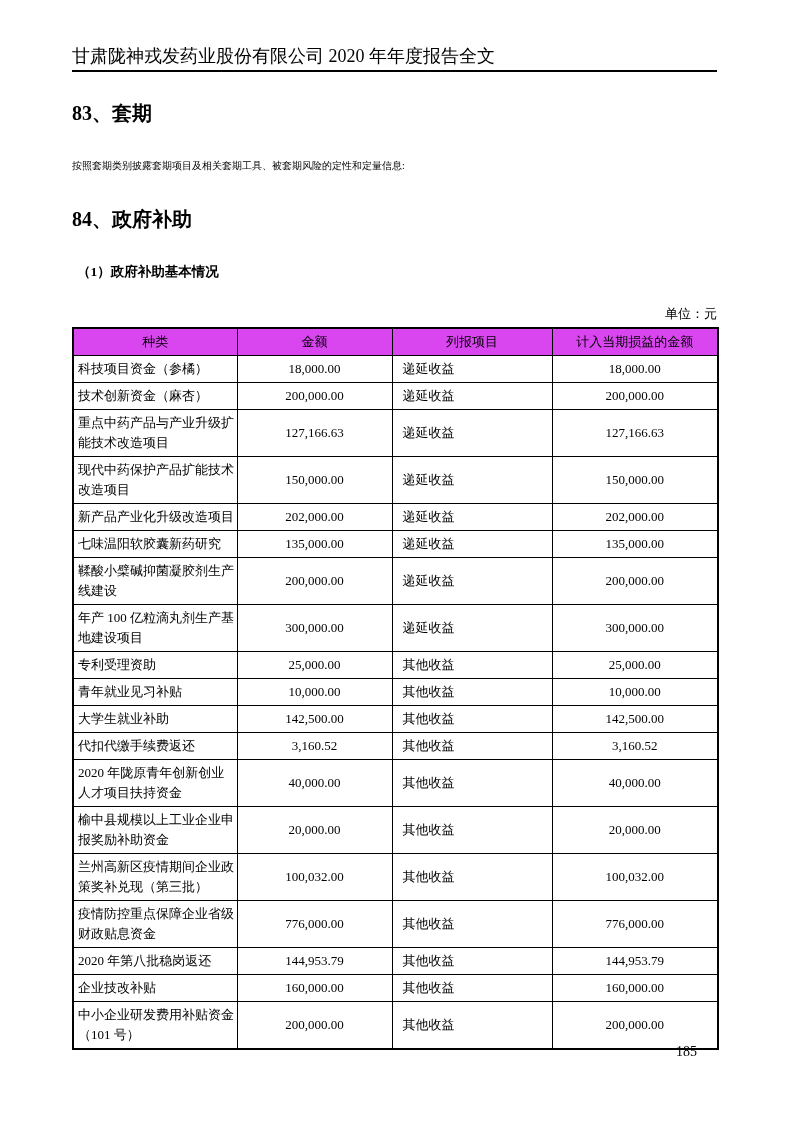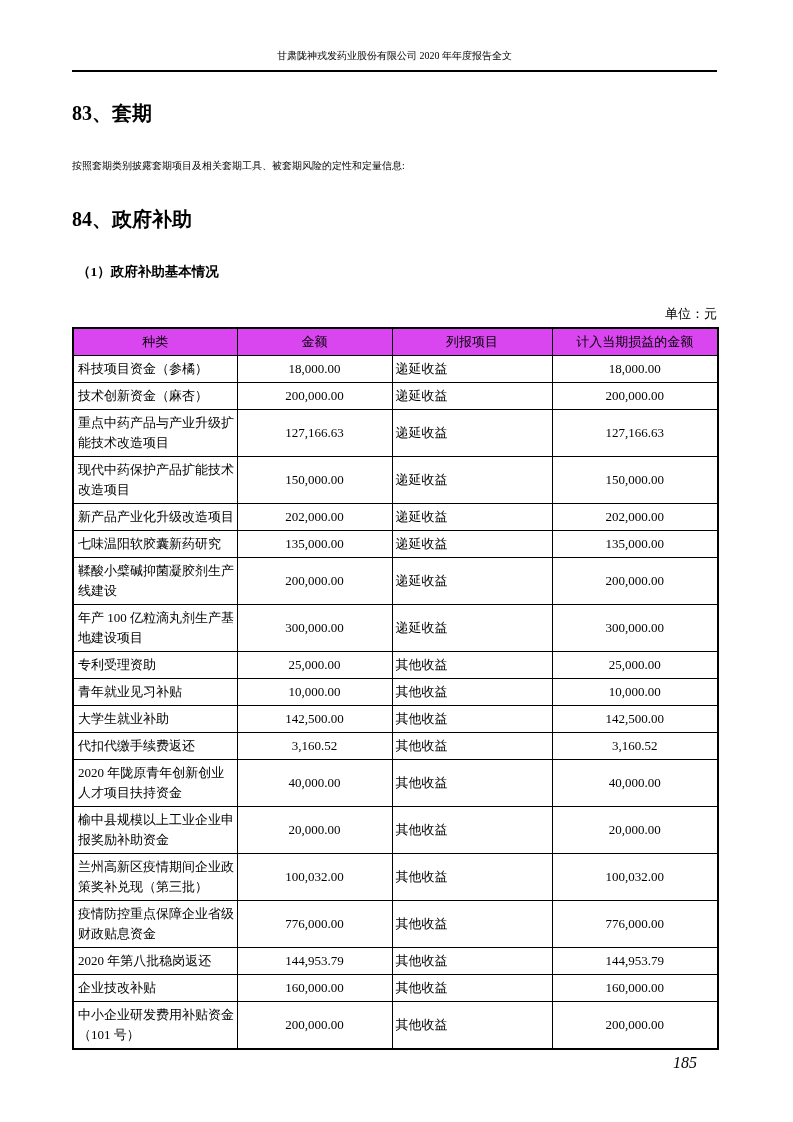--- a/index.html
+++ b/index.html
@@ -10,22 +10,22 @@
     color: #000000;
     font-family: "Liberation Serif", "DejaVu Serif", serif;
     position: relative;
     overflow: hidden;
   }
   .page {
     box-sizing: border-box;
     padding: 48px 76px 0 72px;
   }
   .doc-header {
-    text-align: center;
-    font-size: 10px;
+    text-align: left;
+    font-size: 18px;
     line-height: 16px;
     padding-bottom: 6px;
     border-bottom: 2px solid #000;
   }
   .h-sec {
     font-size: 20px;
     font-weight: bold;
     margin: 0;
     padding: 0;
   }
@@ -64,27 +64,26 @@
   }
   .subsidy-table th {
     background: #d946ef;
     text-align: center;
     padding: 3px 2px;
     height: 20px;
   }
   .subsidy-table td { padding: 3px 2px; }
   .subsidy-table td.type { text-align: left; padding-left: 4px; padding-right: 2px; }
   .subsidy-table td.num  { text-align: center; padding-right: 2px; }
-  .subsidy-table td.item { text-align: left; padding-left: 3px; font-family: Liberation Serif, serif; }
+  .subsidy-table td.item { text-align: left; padding-left: 10px; font-family: Liberation Serif, serif; }
   .page-number {
     position: absolute;
-    bottom: 50px;
+    bottom: 62px;
     right: 96px;
-    font-size: 16px;
-    font-style: italic;
+    font-size: 14px;
   }
 </style>
 </head>
 <body>
 
 <div class="page">
 
   <div class="doc-header">
     <span>甘肃陇神戎发药业股份有限公司 2020 年年度报告全文</span>
   </div>

